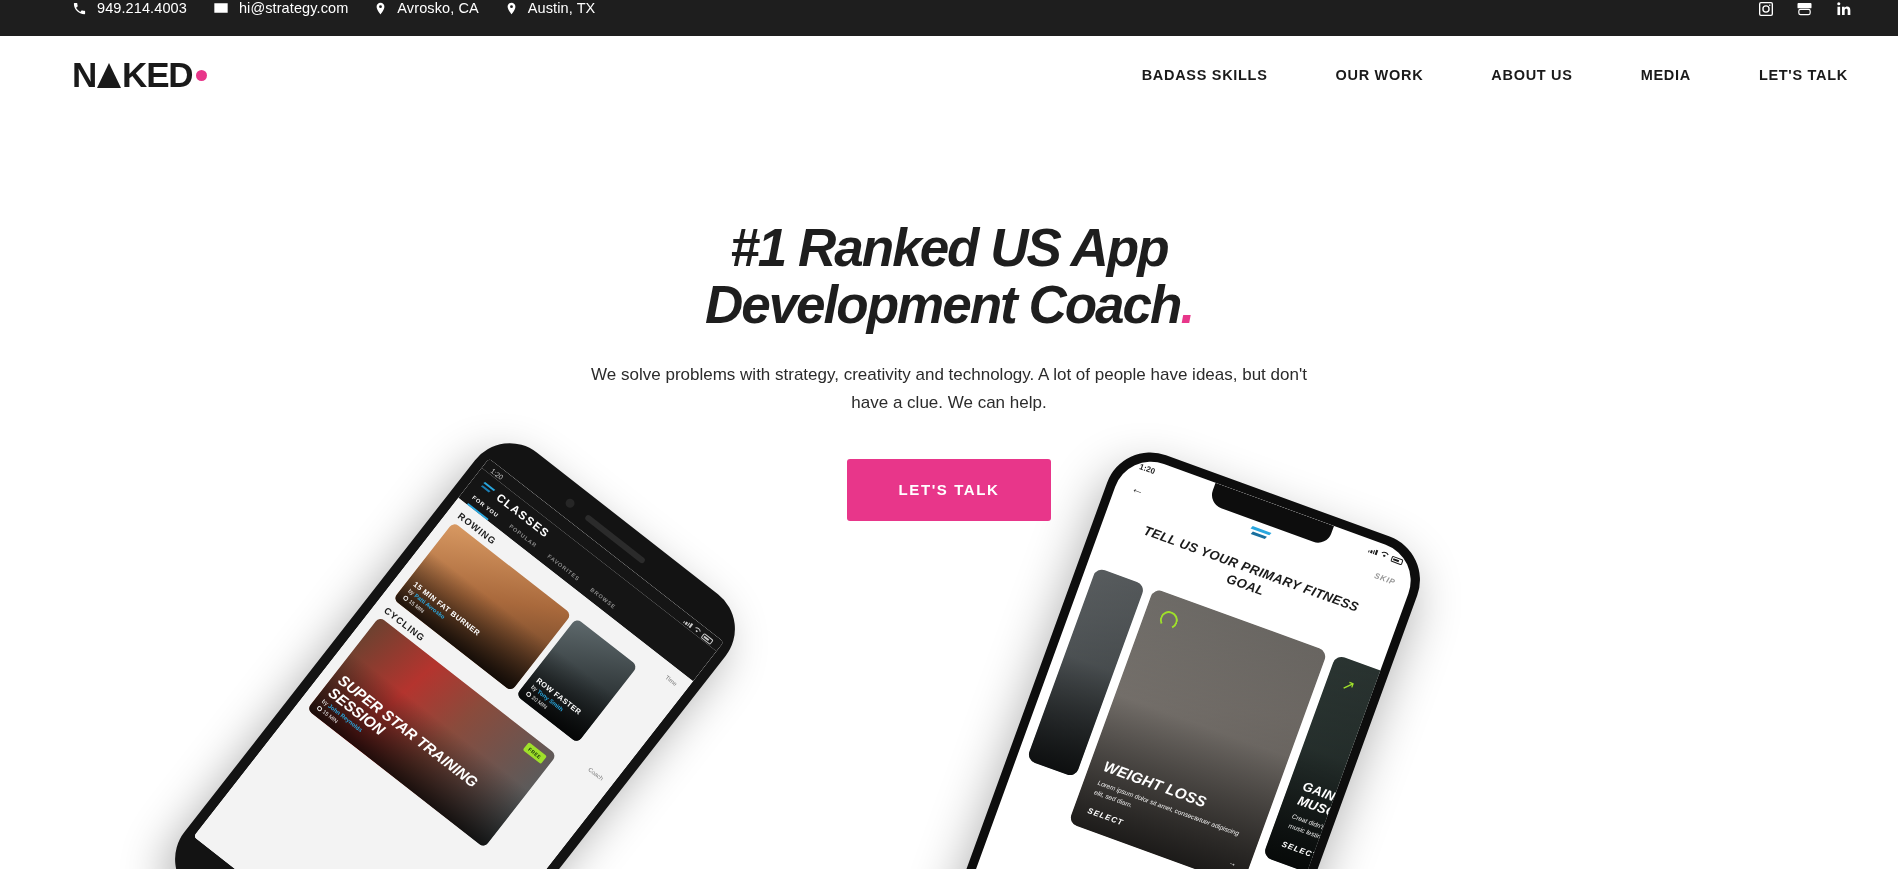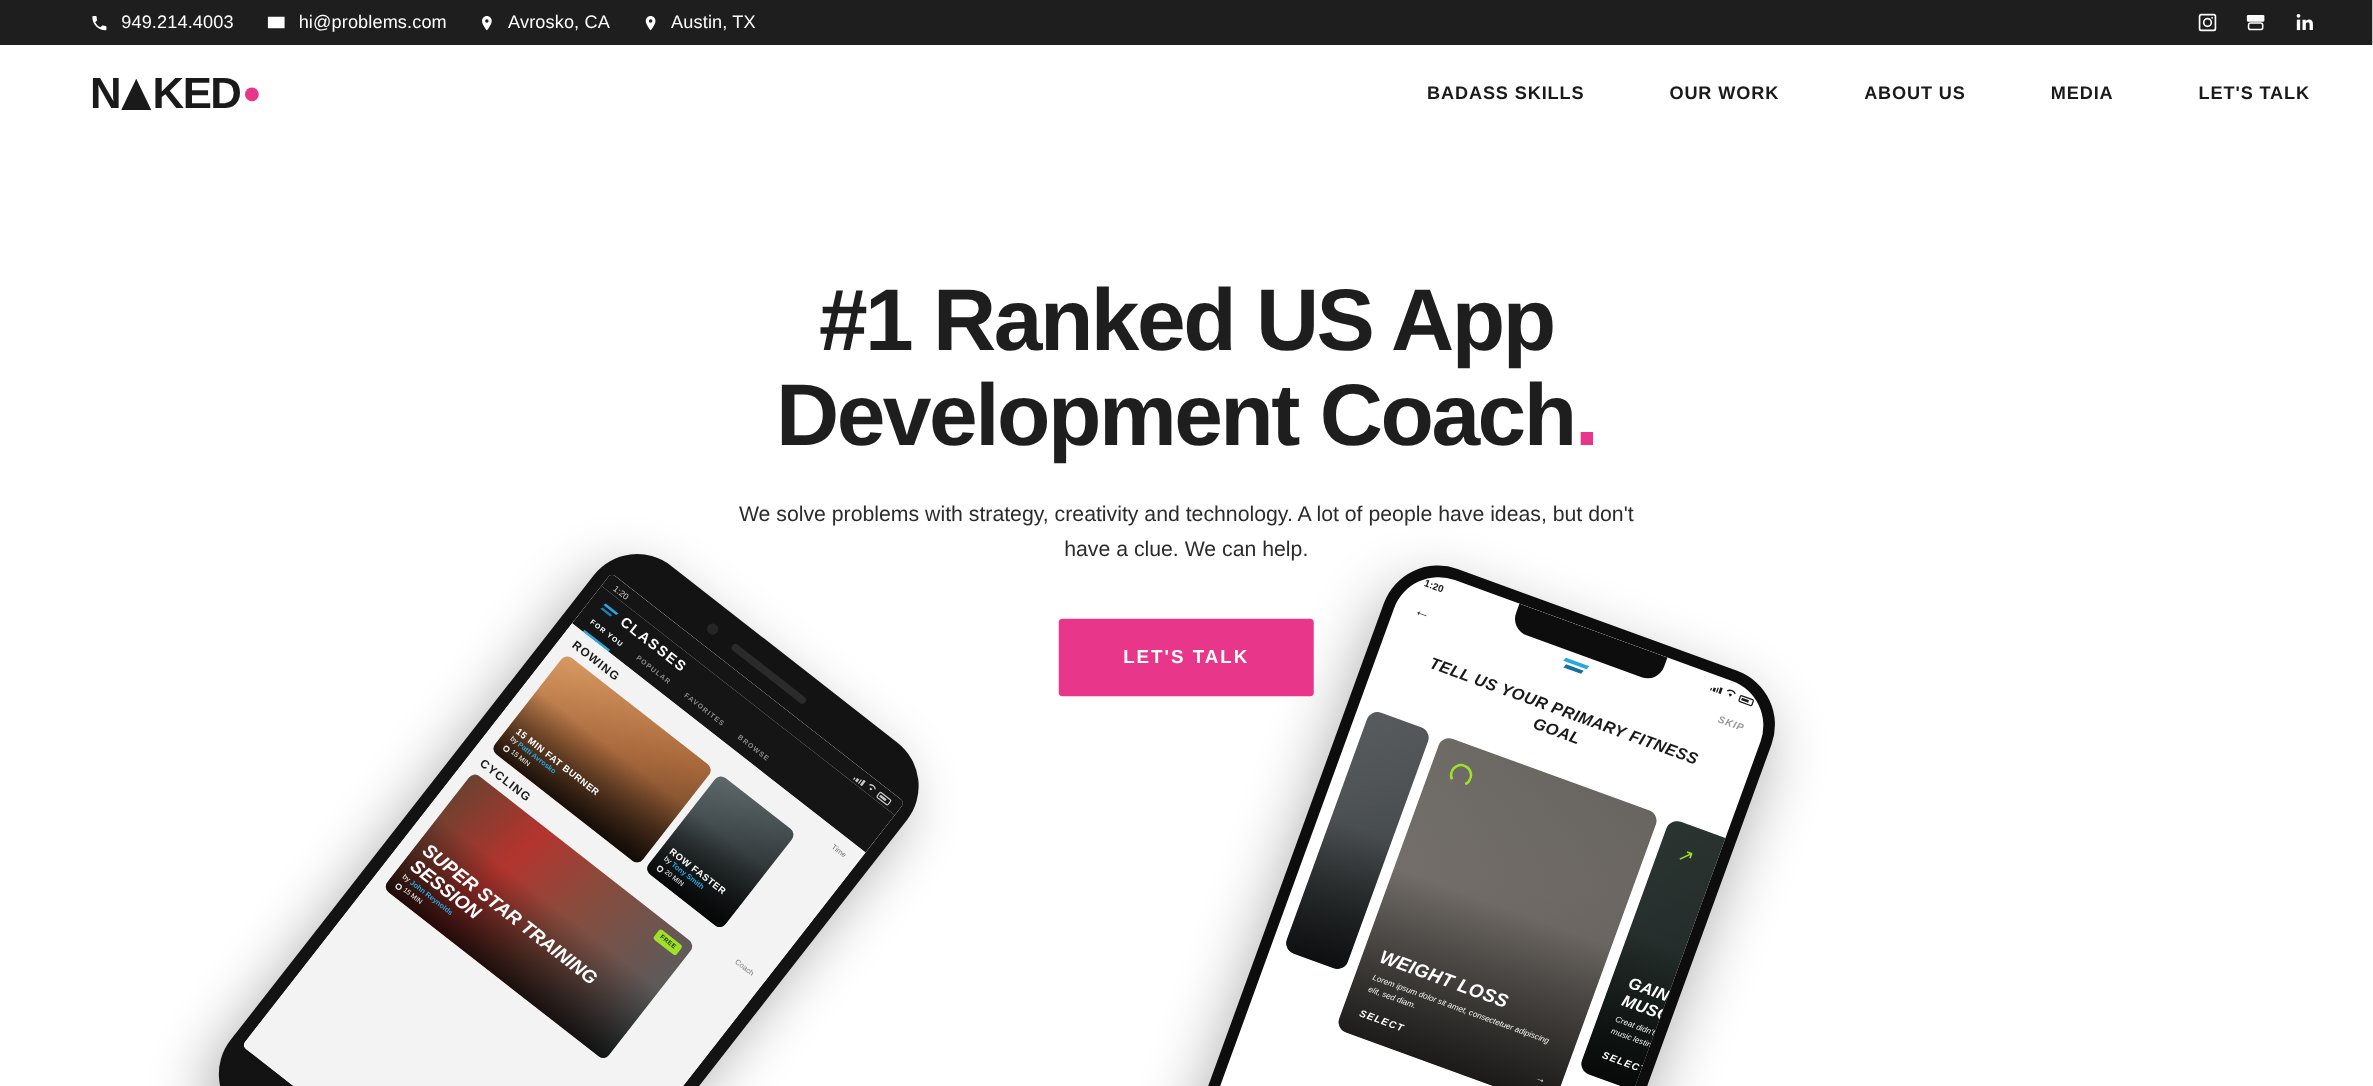--- a/index.html
+++ b/index.html
@@ -8,21 +8,21 @@
     font-family:"Liberation Sans", sans-serif;
     background:#ffffff;
     position:relative;
   }
 
   
   .topbar {
     height:36px;
     background:#1e1e1e;
     display:flex;
-    align-items:center;
+    align-items:flex-start;
     padding:0 28px 0 72px;
     color:#ffffff;
   }
   .topbar-left { display:flex; align-items:center; gap:0; flex:1; }
   .tb-item { display:flex; align-items:center; margin-right:26px; }
   .tb-item .tb-icon { display:flex; align-items:center; justify-content:center; margin-right:10px; }
   .tb-item .tb-text { font-size:14.5px; letter-spacing:.1px; color:#fff; }
   .topbar-right { display:flex; align-items:center; gap:22px; padding-right:18px; }
   .soc { width:17px; height:17px; display:flex; align-items:center; justify-content:center; cursor:pointer; }
 
@@ -78,27 +78,28 @@
     background:#fff;
     overflow:hidden;
   }
   .hero-inner {
     position:relative;
     z-index:5;
     text-align:center;
     padding-top:105px;
   }
   .hero-title {
-    font-size:70px;
+    font-size:53px;
     font-weight:bold;
     line-height:1.08;
     color:#1e1e1e;
     letter-spacing:-2px;
     max-width:1000px;
     margin:0 auto;
+    font-style:italic;
   }
   .hero-title .pink-dot { color:#e8368a; }
   .hero-sub {
     margin:28px auto 0;
     max-width:735px;
     font-size:17px;
     line-height:1.62;
     color:#2b2b2b;
   }
   .cta-wrap { margin-top:42px; display:flex; justify-content:center; }
@@ -307,21 +308,21 @@
       </span>
       <span class="tb-text">949.214.4003</span>
     </div>
 
     <div class="tb-item">
       <span class="tb-icon">
         <svg width="16" height="16" viewBox="0 0 24 24" fill="#ffffff">
           <path d="M2 5h20v14H2V5zm10 8L3.5 6.6h17L12 13z"></path>
         </svg>
       </span>
-      <span class="tb-text">hi@problems.com</span>
+      <span class="tb-text">hi@strategy.com</span>
     </div>
 
     <div class="tb-item">
       <span class="tb-icon">
         <svg width="13" height="15" viewBox="0 0 24 24" fill="#ffffff">
           <path d="M12 1.5c-4 0-7.2 3.2-7.2 7.2 0 5.4 7.2 14 7.2 14s7.2-8.6 7.2-14c0-4-3.2-7.2-7.2-7.2zm0 9.8a2.6 2.6 0 110-5.2 2.6 2.6 0 010 5.2z"></path>
         </svg>
       </span>
       <span class="tb-text">Avrosko, CA</span>
     </div>

